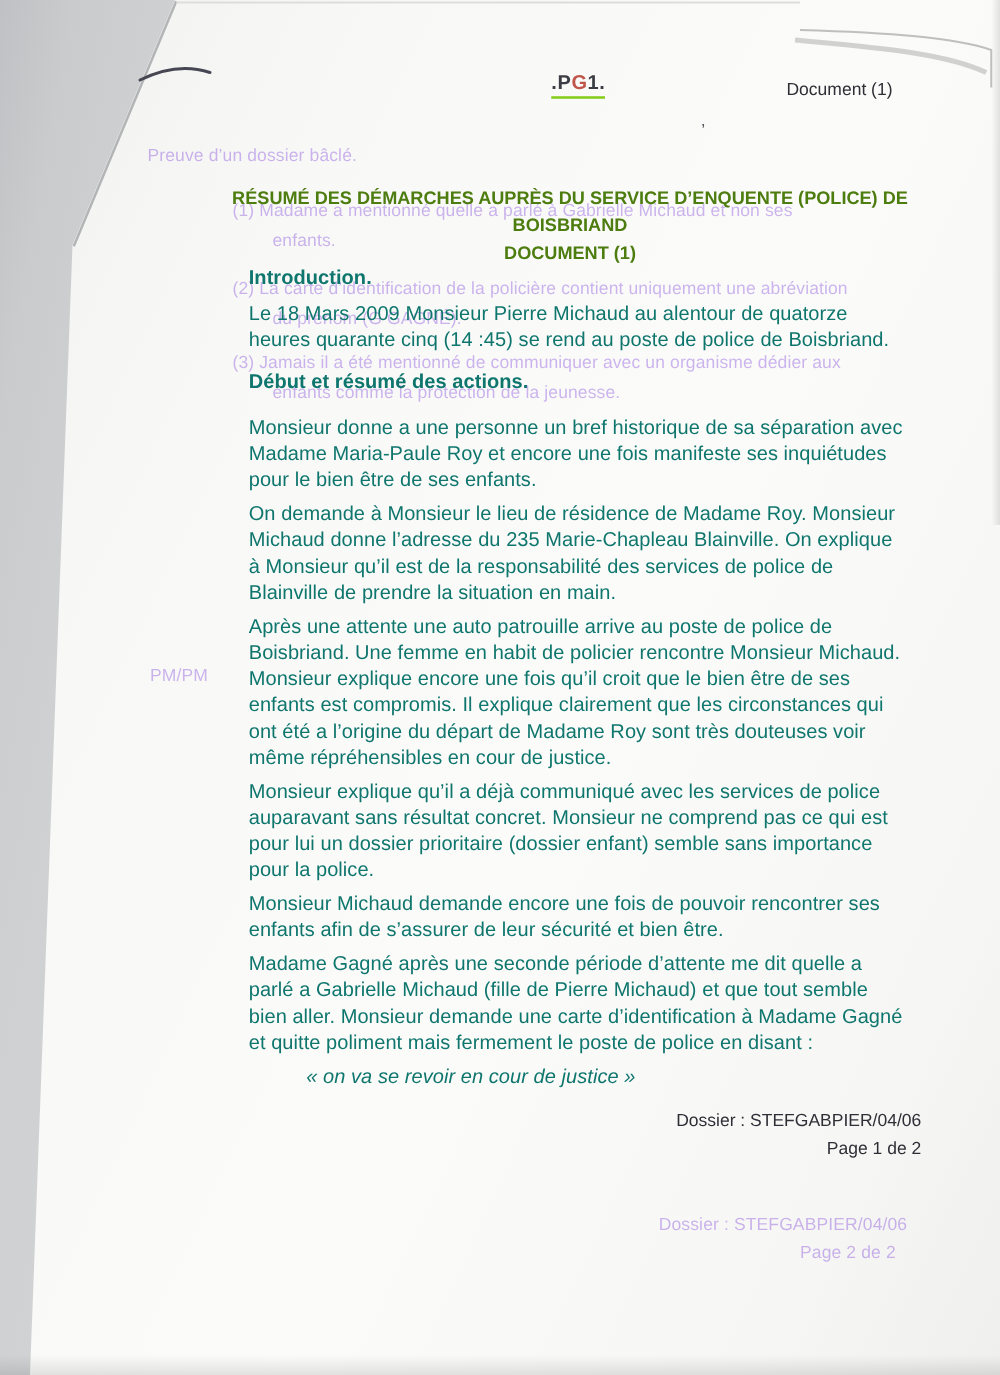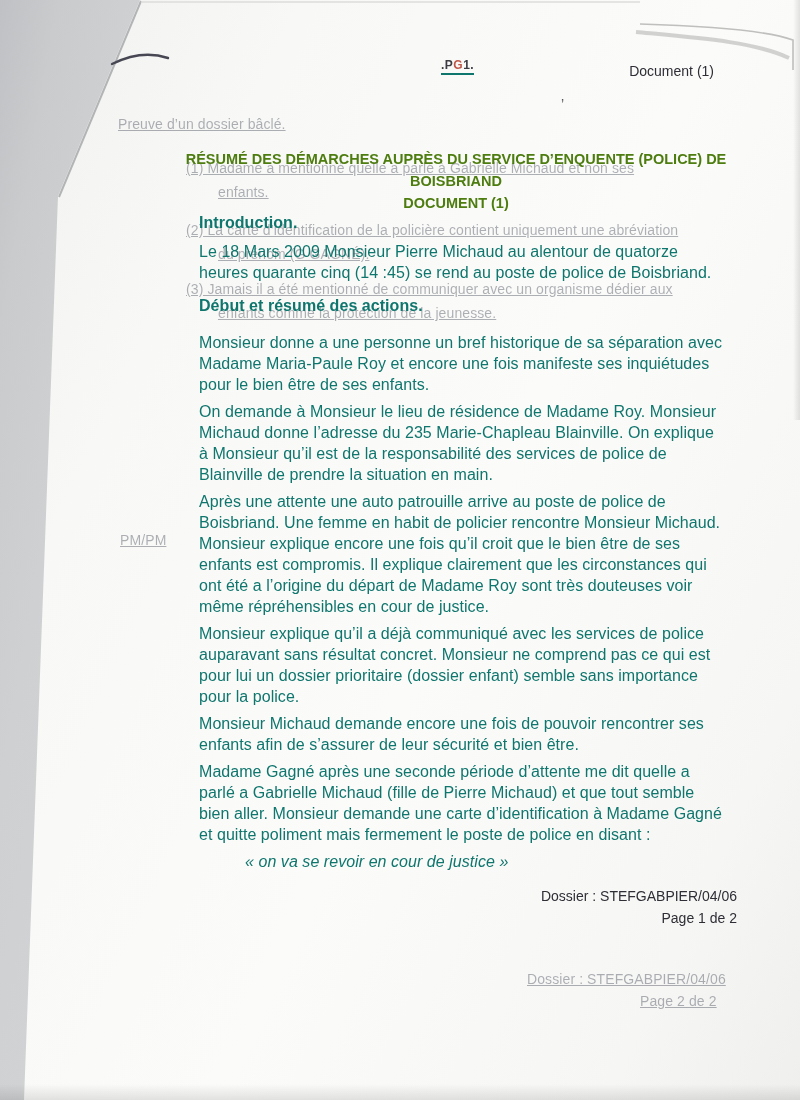--- a/index.html
+++ b/index.html
@@ -20,27 +20,27 @@
   .edge-right{position:absolute;right:0;top:0;width:7px;height:420px;
     background:linear-gradient(to right,rgba(0,0,0,0),rgba(0,0,0,0.10));}
 
   .layer{position:absolute;left:0;top:0;width:800px;height:1100px;}
   #ghost-layer{z-index:2;}
   #content-layer{z-index:3;}
   #marks-layer{z-index:4;pointer-events:none;}
 
   .ghost{
     position:absolute;white-space:nowrap;
-    color:#0f172a;opacity:.33;font-size:14px;letter-spacing:.1px;text-decoration:underline;
+    color:#6d28d9;opacity:.33;font-size:14px;letter-spacing:.1px;
   }
 
   .stamp{
     position:absolute;left:441px;top:58px;
-    font-size:12px;font-weight:700;letter-spacing:.5px;color:#3c3c44;
-    border-bottom:2px solid #0f766e;padding-bottom:1px;
+    font-size:16px;font-weight:700;letter-spacing:.5px;color:#3c3c44;
+    border-bottom:2px solid #84cc16;padding-bottom:1px;
   }
   .stamp .hl{color:#c0564a;}
 
   .doc-header{
     position:absolute;top:61px;right:86px;width:320px;
     text-align:right;font-size:14px;line-height:21.5px;color:#2e2e36;
   }
   .comma-mark{position:absolute;left:561px;top:96px;font-size:14px;color:#55555e;}
 
   .doc-title{

